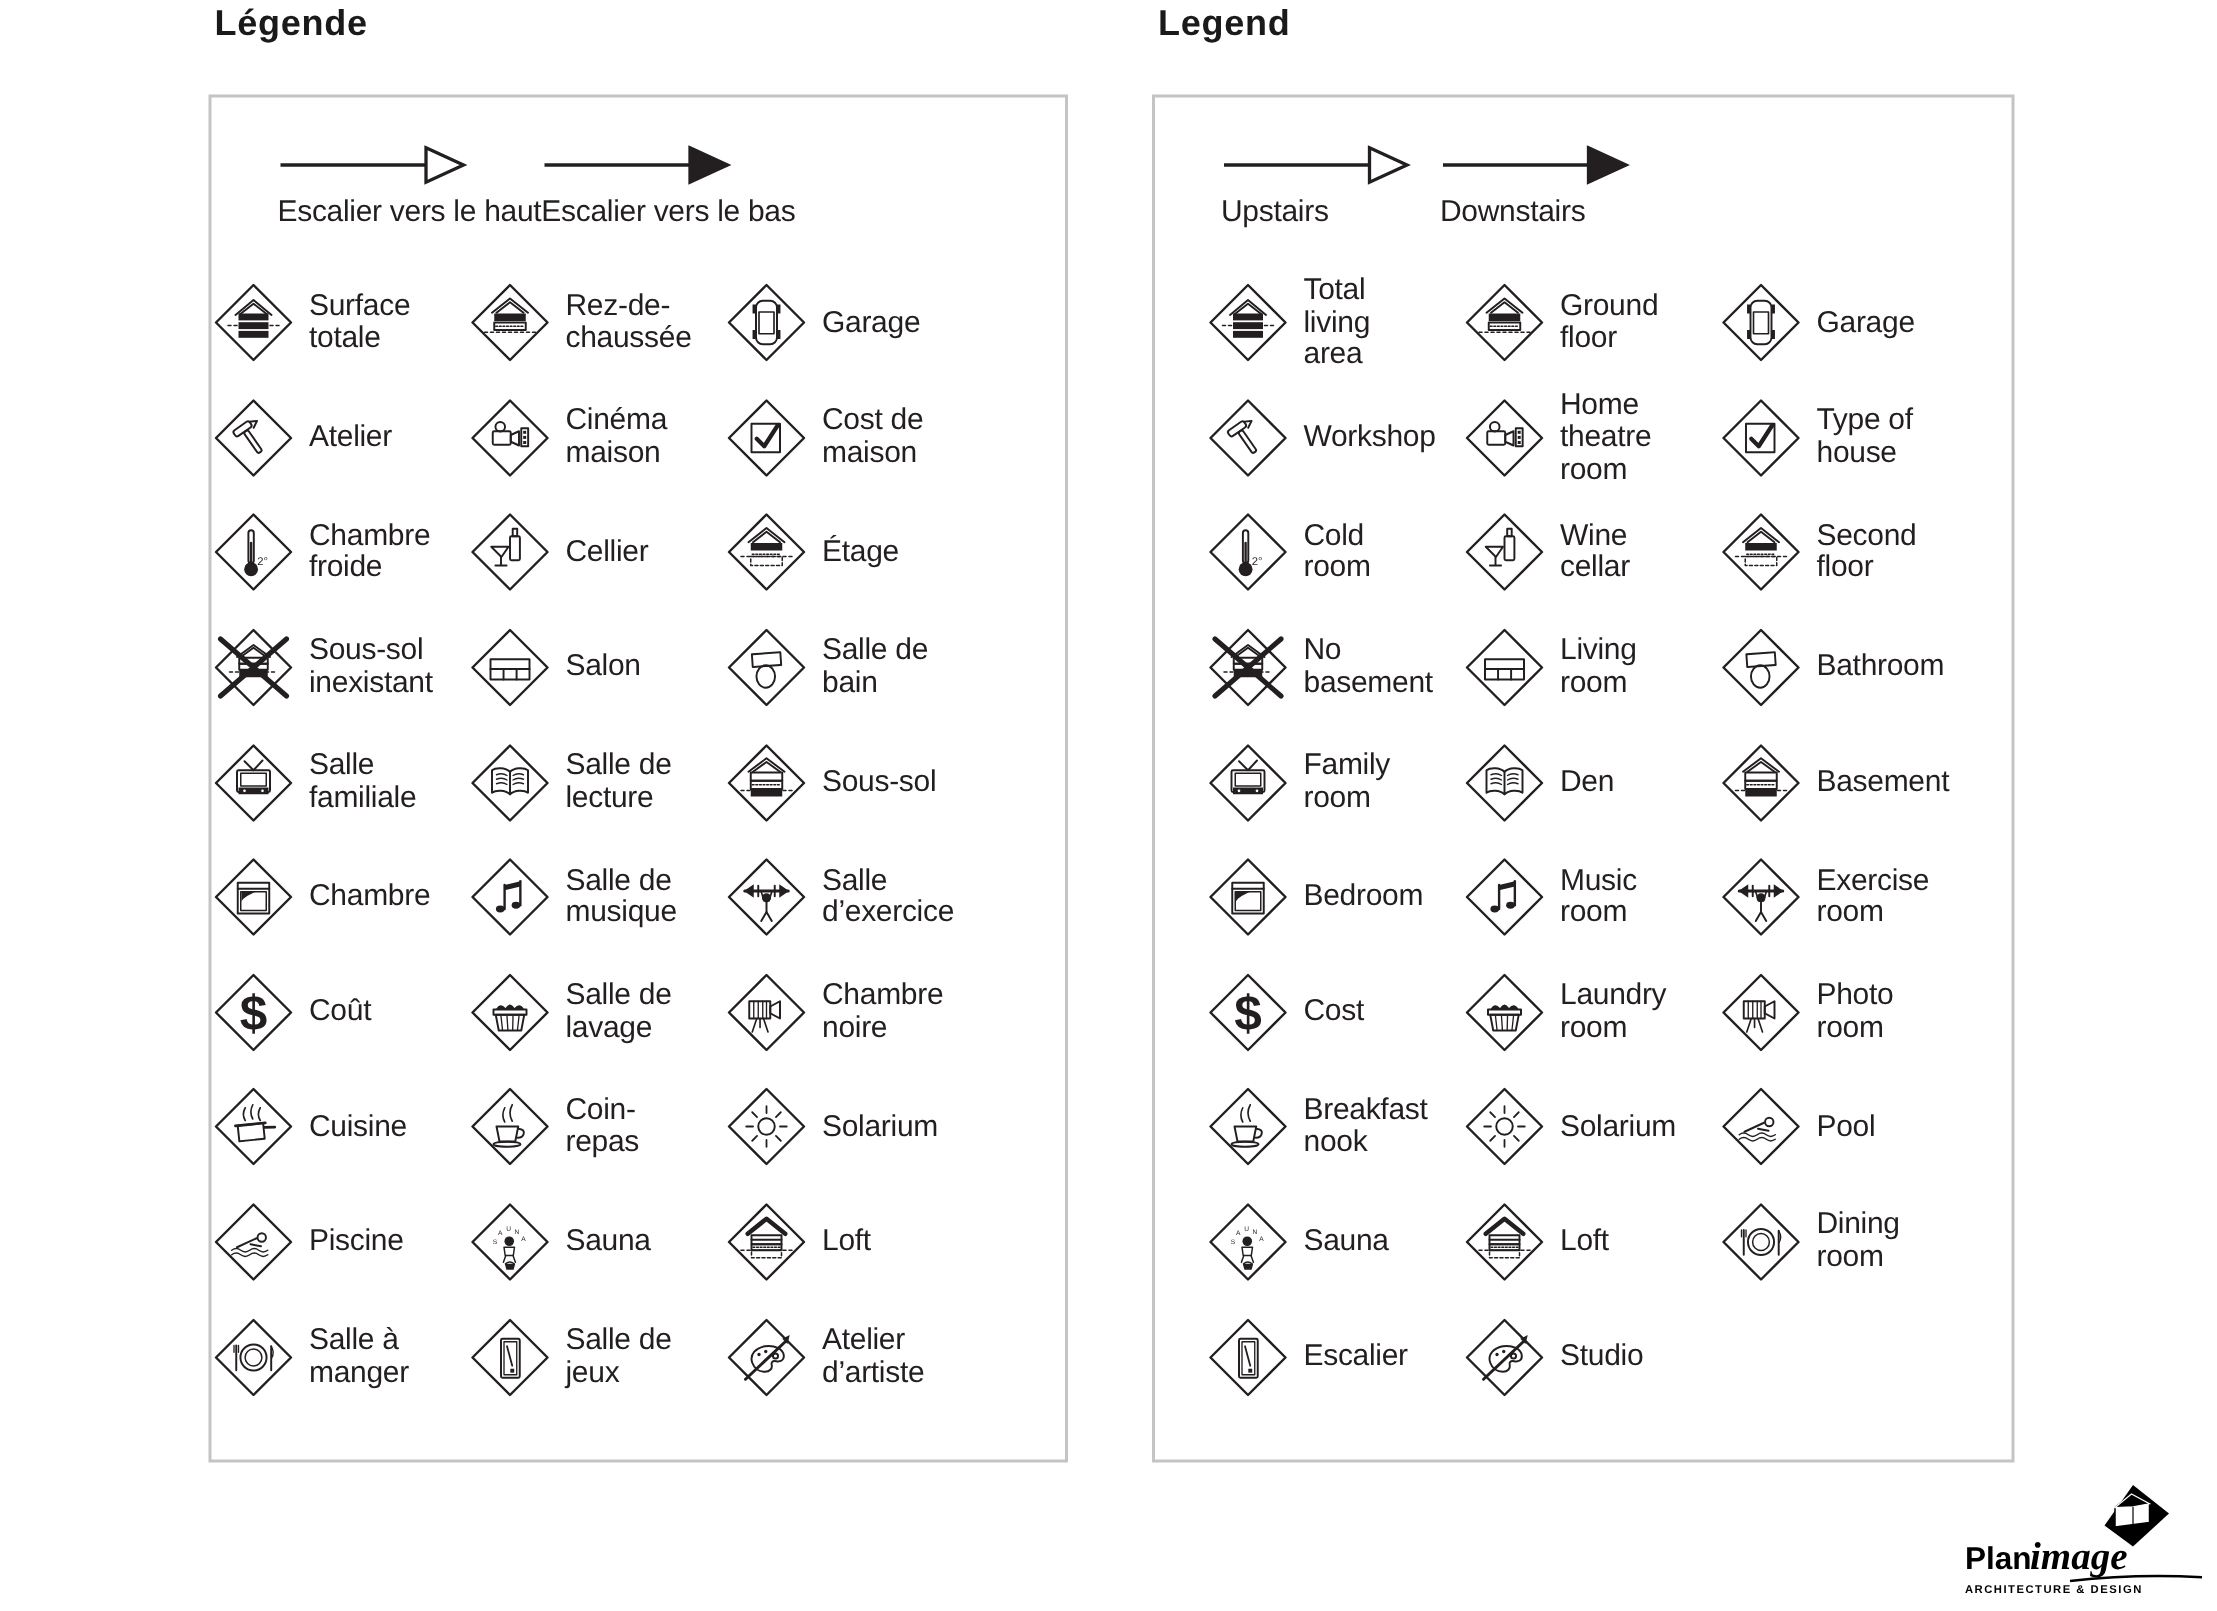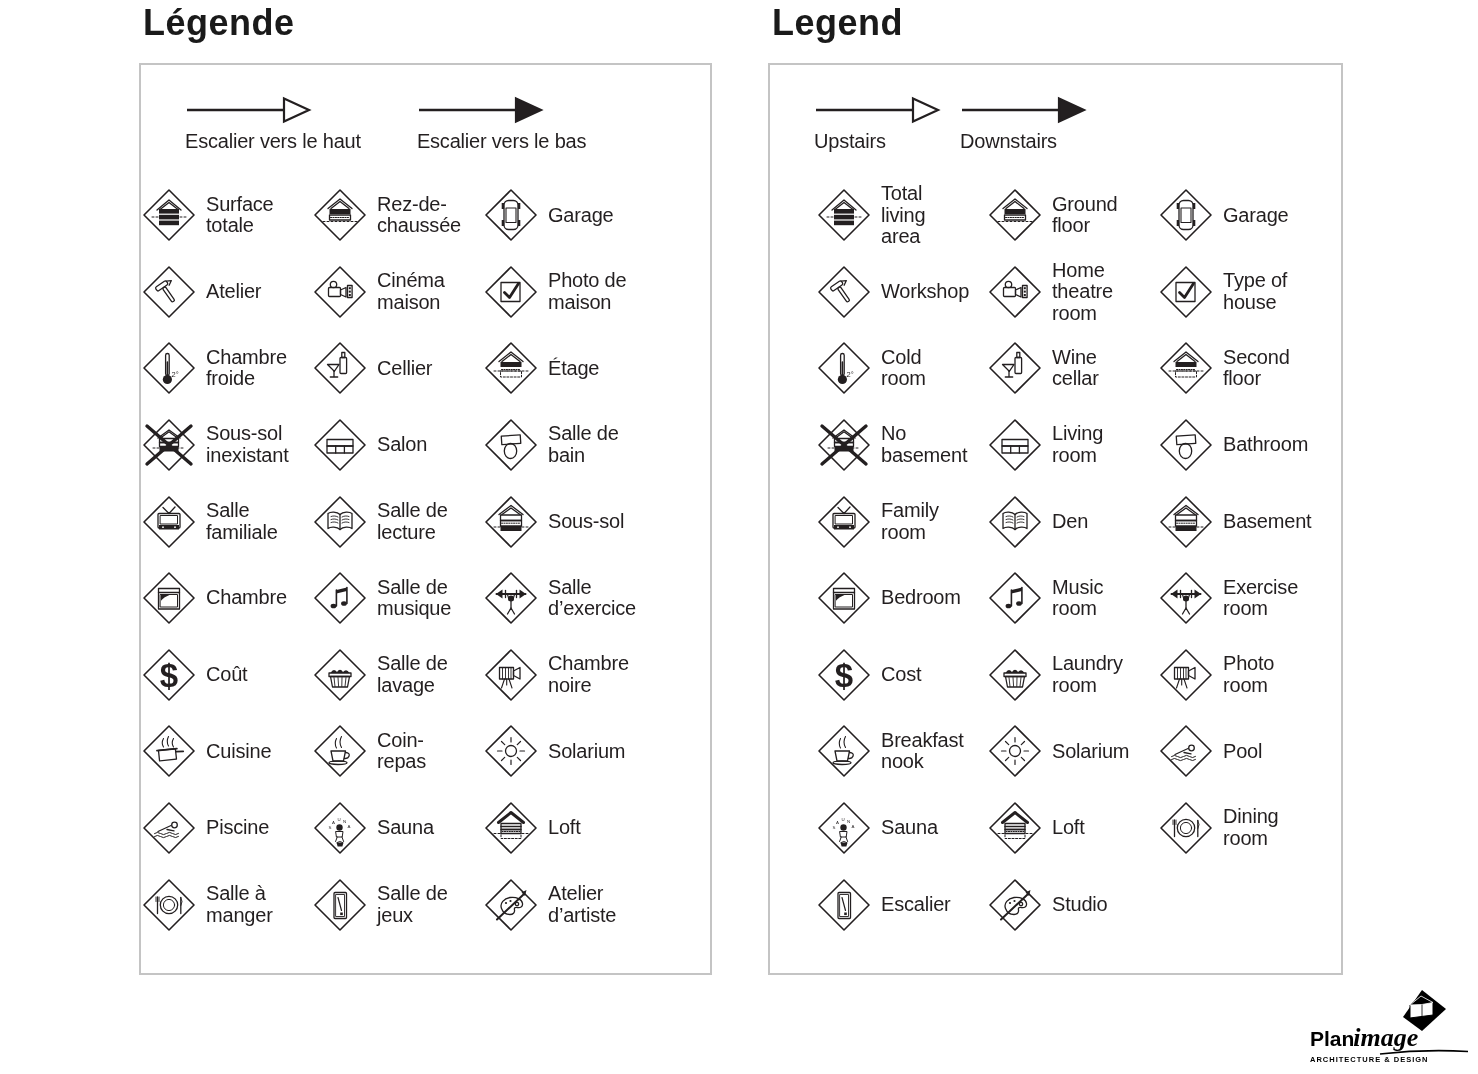--- a/index.html
+++ b/index.html
@@ -1,37 +1,37 @@
 <!DOCTYPE html>
 <html><head>
 <meta charset="utf-8">
 <style>
   html,body{margin:0;padding:0}
   body{
     width:1478px;height:1074px;position:relative;overflow:hidden;
     background:#ffffff;color:#231f20;
     font-family:"Liberation Sans", sans-serif;
   }
-  .title{position:absolute;top:2px;margin:0;font-size:36px;font-weight:700;letter-spacing:.5px;color:#1a1a1a}
+  .title{position:absolute;top:2px;margin:0;font-size:24px;font-weight:700;letter-spacing:.5px;color:#1a1a1a}
   .fr-title{left:143px}
   .en-title{left:772px}
 
   .panel{position:absolute;top:63px;height:912px;border:2px solid #c4c4c4;box-sizing:border-box;background:#fff}
   .panel.fr{left:139px;width:573px}
   .panel.en{left:768px;width:575px}
 
   .arrows{height:112px;box-sizing:border-box;padding:30px 0 0 44px;display:flex}
-  .fr .arrows{gap:56px}
+  .fr .arrows{}
   .en .arrows{gap:18px;}
   .arrow-block{display:flex;flex-direction:column;align-items:flex-start}
   .arrow{display:block;height:30px}
   .arrow-label{font-size:20px;margin-top:5px;letter-spacing:-.2px;white-space:nowrap}
 
   .grid{display:grid;grid-template-columns:171px 171px 1fr;grid-auto-rows:76.6px;}
-  .en .grid{padding-left:46px}
+  .en .grid{padding-left:34px}
   .cell{display:flex;align-items:center}
   .icon{width:56px;height:56px;flex:0 0 56px;display:block}
   .item-label{margin-left:9px;font-size:20px;line-height:1.08;letter-spacing:-.2px;white-space:pre-line}
 
   .logo{position:absolute;right:8px;bottom:10px;width:160px;text-align:left;color:#000}
   .logo-mark{display:block;width:52px;height:44px;margin:0 22px -8px auto}
   .logo-word{font-size:21px;font-weight:800;line-height:1;white-space:nowrap}
   .lw-script{font-family:"Liberation Serif", serif;font-style:italic;font-weight:700;font-size:26px;margin-left:-1px}
   .logo-underline{display:block;margin:-2px 0 0 auto;width:92px;height:6px}
   .logo-tagline{font-size:7.5px;font-weight:600;letter-spacing:1px;margin-top:0}
@@ -124,21 +124,21 @@
             </svg></span>
           <span class="item-label">Cinéma
 maison</span>
         </div>
         <div class="cell">
           <span class="icon"><svg width="56" height="56" viewBox="0 0 56 56" fill="none" stroke="#231f20" stroke-width="1.3" stroke-linecap="round" stroke-linejoin="round">
               <polygon points="28,3 53,28 28,53 3,28" fill="#fff" stroke="#231f20" stroke-width="1.6"></polygon>
               <rect x="18" y="18.5" width="19" height="19"></rect>
               <path d="M21.5,28.5 L26.5,33.5 L35.5,19.5" stroke-width="2.8"></path>
             </svg></span>
-          <span class="item-label">Photo de
+          <span class="item-label">Cost de
 maison</span>
         </div>
         <div class="cell">
           <span class="icon"><svg width="56" height="56" viewBox="0 0 56 56" fill="none" stroke="#231f20" stroke-width="1.3" stroke-linecap="round" stroke-linejoin="round">
               <polygon points="28,3 53,28 28,53 3,28" fill="#fff" stroke="#231f20" stroke-width="1.6"></polygon>
               <rect x="24.6" y="13.5" width="3.6" height="22" rx="1.8"></rect>
               <circle cx="26.4" cy="39.5" r="4.6" fill="#231f20" stroke="none"></circle>
               <line x1="26.4" y1="22" x2="26.4" y2="35" stroke-width="1.6"></line>
               <text x="30.5" y="36.5" font-size="7.5" fill="#231f20" stroke="none" font-family="Liberation Sans, sans-serif">2°</text>
             </svg></span>

